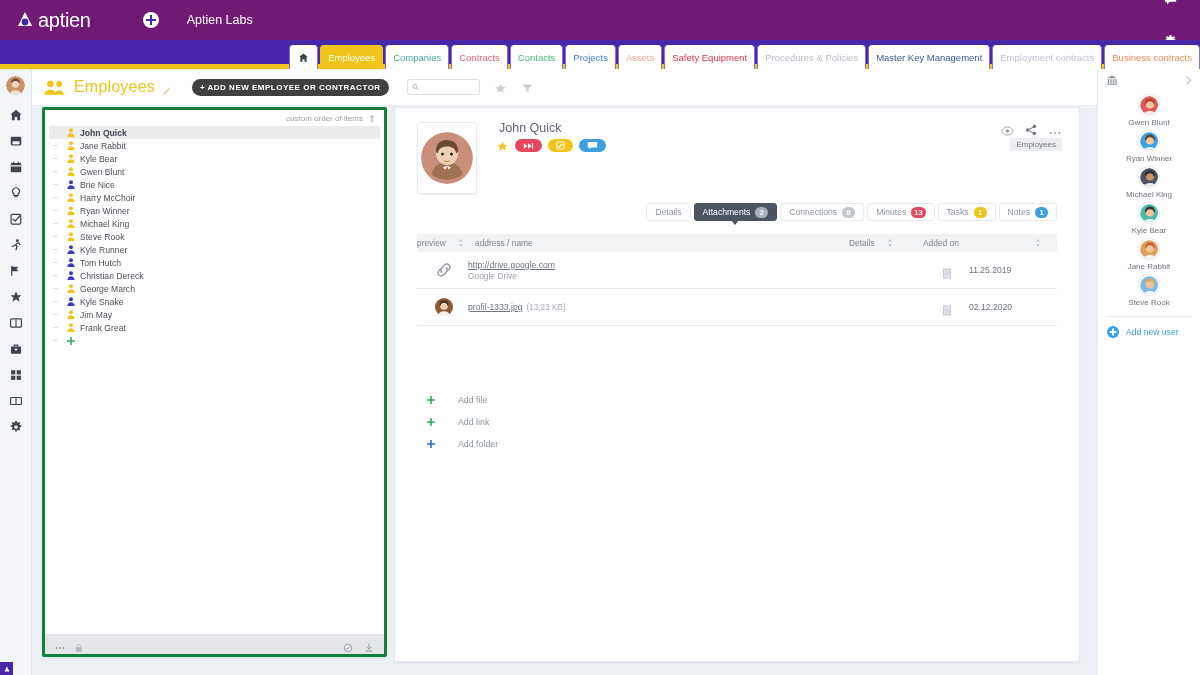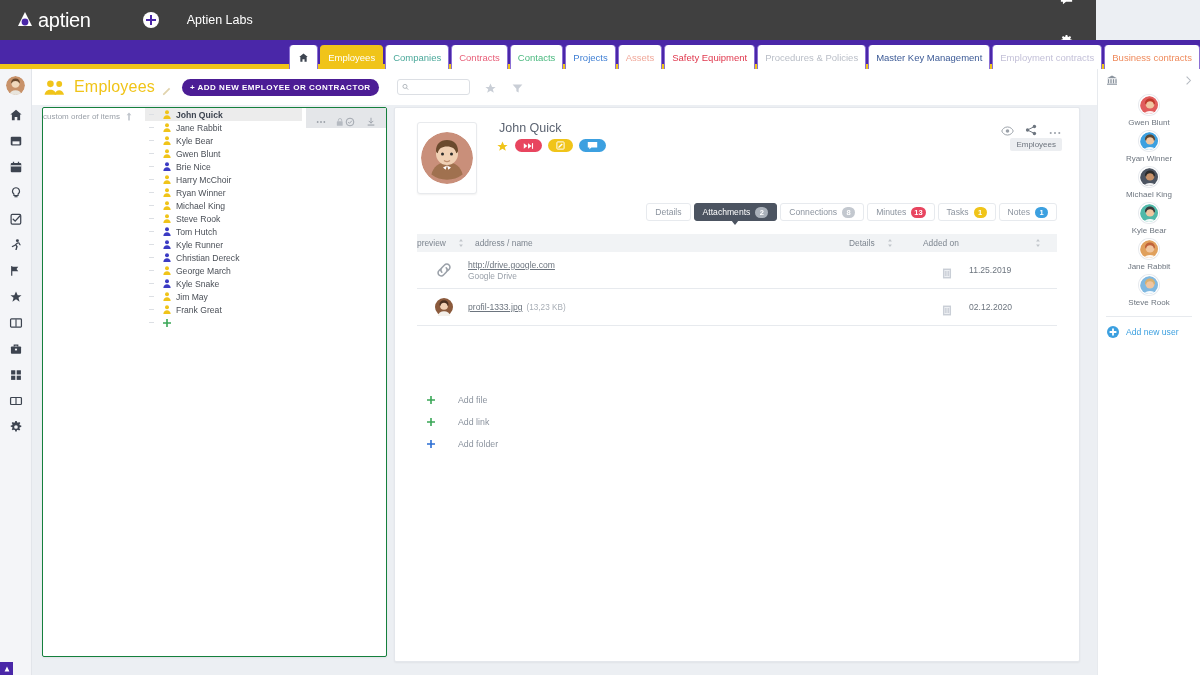--- a/index.html
+++ b/index.html
@@ -6,22 +6,22 @@
   html, body {
     width: 1200px; height: 675px;
     font-family: "Liberation Sans", sans-serif;
     background: #eceff3;
     overflow: hidden;
   }
   .app { position: relative; width: 1200px; height: 675px; }
 
   
   .topbar {
-    position: absolute; left: 0; top: 0; width: 1096px; height: 40px;
-    background: #404040;
+    position: absolute; left: 0; top: 0; width: 1200px; height: 40px;
+    background: #701a75;
     display: flex; align-items: center;
   }
   .logo-wrap { display: flex; align-items: center; margin-left: 14px; }
   .logo-mark { width: 22px; height: 22px; position: relative; }
   .logo-mark svg { display: block; }
   .logo-text {
     color: #ffffff; font-size: 20px; letter-spacing: -0.3px;
     margin-left: 2px; font-weight: 400;
   }
   .plus-circle {
@@ -102,44 +102,44 @@
   .page-header {
     position: absolute; left: 32px; top: 69px; width: 1065px; height: 36px;
     background: #ffffff; display: flex; align-items: center; padding-left: 12px;
   }
   .people-icon { width: 22px; height: 17px; margin-right: 8px; }
   .page-title {
     font-size: 16px; color: #f0c419; font-weight: 400; letter-spacing: .2px;
   }
   .pencil-small { margin-left: 7px; width: 10px; height: 10px; opacity: .55; }
   .add-btn {
-    margin-left: 10px; background: #4c1d95; color: #ffffff;
+    margin-left: 20px; background: #404040; color: #ffffff;
     font-size: 8px; font-weight: 700; letter-spacing: .5px;
     border: none; border-radius: 11px; height: 17px; padding: 0 8px;
     cursor: pointer; white-space: nowrap;
   }
   .search-box {
     margin-left: 18px; width: 73px; height: 16px;
     border: 1px solid #dcdfe4; border-radius: 3px; background: #fff;
     display: flex; align-items: center; padding-left: 4px;
   }
   .search-box input {
     border: none; outline: none; font-size: 9px; width: 100%;
     font-family: "Liberation Sans", sans-serif; color: #555;
   }
   .hdr-star, .hdr-filter {
     margin-left: 14px; width: 13px; height: 13px; cursor: pointer;
   }
 
   
   .list-panel {
     position: absolute; left: 42px; top: 107px; width: 345px; height: 550px;
-    background: #ffffff; border: 1px solid #15803d; border-radius: 2px;
+    background: #ffffff; border: 3px solid #15803d; border-radius: 2px;
     box-shadow: 0 1px 2px rgba(0,0,0,.05);
-    display: flex; flex-direction: row;
+    display: flex; flex-direction: column;
   }
   .list-order-bar {
     height: 16px; display:flex; align-items:center; justify-content:flex-end;
     padding-right: 8px; font-size: 8px; color: #9aa0a8;
   }
   .order-arrow { margin-left: 5px; width: 8px; height: 9px; }
   .emp-list { flex: 1; overflow: hidden; padding: 0 4px; }
   .emp-row {
     height: 13px; display: flex; align-items: center; padding-left: 18px;
     font-size: 8.6px; color: #4a4f57; position: relative; cursor: pointer;
@@ -610,28 +610,28 @@
             <circle cx="5" cy="2.8" r="2.5" fill="#f0c419"></circle>
             <path d="M0.4 11c.3-3 2.2-4.6 4.6-4.6s4.3 1.6 4.6 4.6Z" fill="#f0c419"></path>
           </svg>
           <span>Steve Rook</span>
         </div>
         <div class="emp-row">
           <svg class="pic" viewBox="0 0 10 11">
             <circle cx="5" cy="2.8" r="2.5" fill="#3b3bc4"></circle>
             <path d="M0.4 11c.3-3 2.2-4.6 4.6-4.6s4.3 1.6 4.6 4.6Z" fill="#3b3bc4"></path>
           </svg>
-          <span>Tom Hutch</span>
+          <span>Kyle Runner</span>
         </div>
         <div class="emp-row">
           <svg class="pic" viewBox="0 0 10 11">
             <circle cx="5" cy="2.8" r="2.5" fill="#3b3bc4"></circle>
             <path d="M0.4 11c.3-3 2.2-4.6 4.6-4.6s4.3 1.6 4.6 4.6Z" fill="#3b3bc4"></path>
           </svg>
-          <span>Kyle Runner</span>
+          <span>Tom Hutch</span>
         </div>
         <div class="emp-row">
           <svg class="pic" viewBox="0 0 10 11">
             <circle cx="5" cy="2.8" r="2.5" fill="#3b3bc4"></circle>
             <path d="M0.4 11c.3-3 2.2-4.6 4.6-4.6s4.3 1.6 4.6 4.6Z" fill="#3b3bc4"></path>
           </svg>
           <span>Christian Dereck</span>
         </div>
         <div class="emp-row">
           <svg class="pic" viewBox="0 0 10 11">

